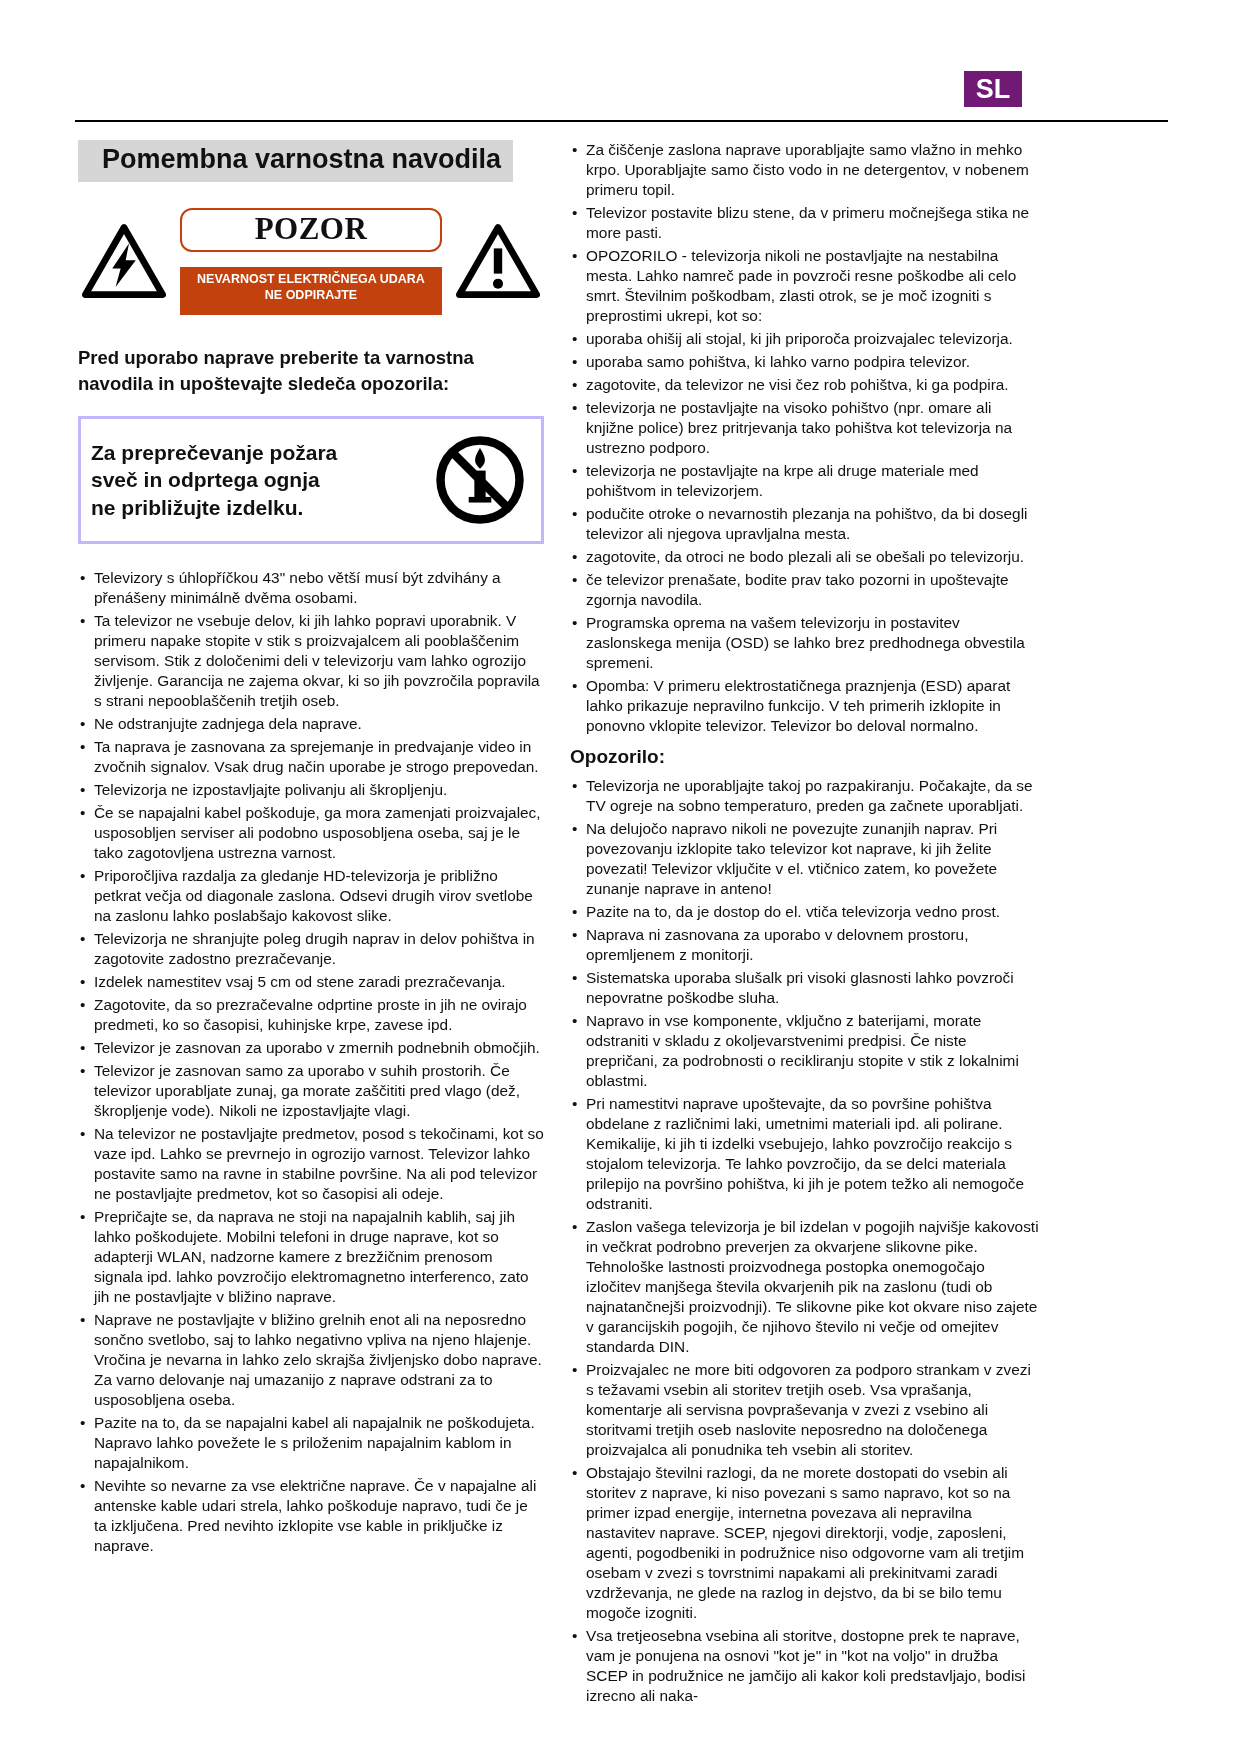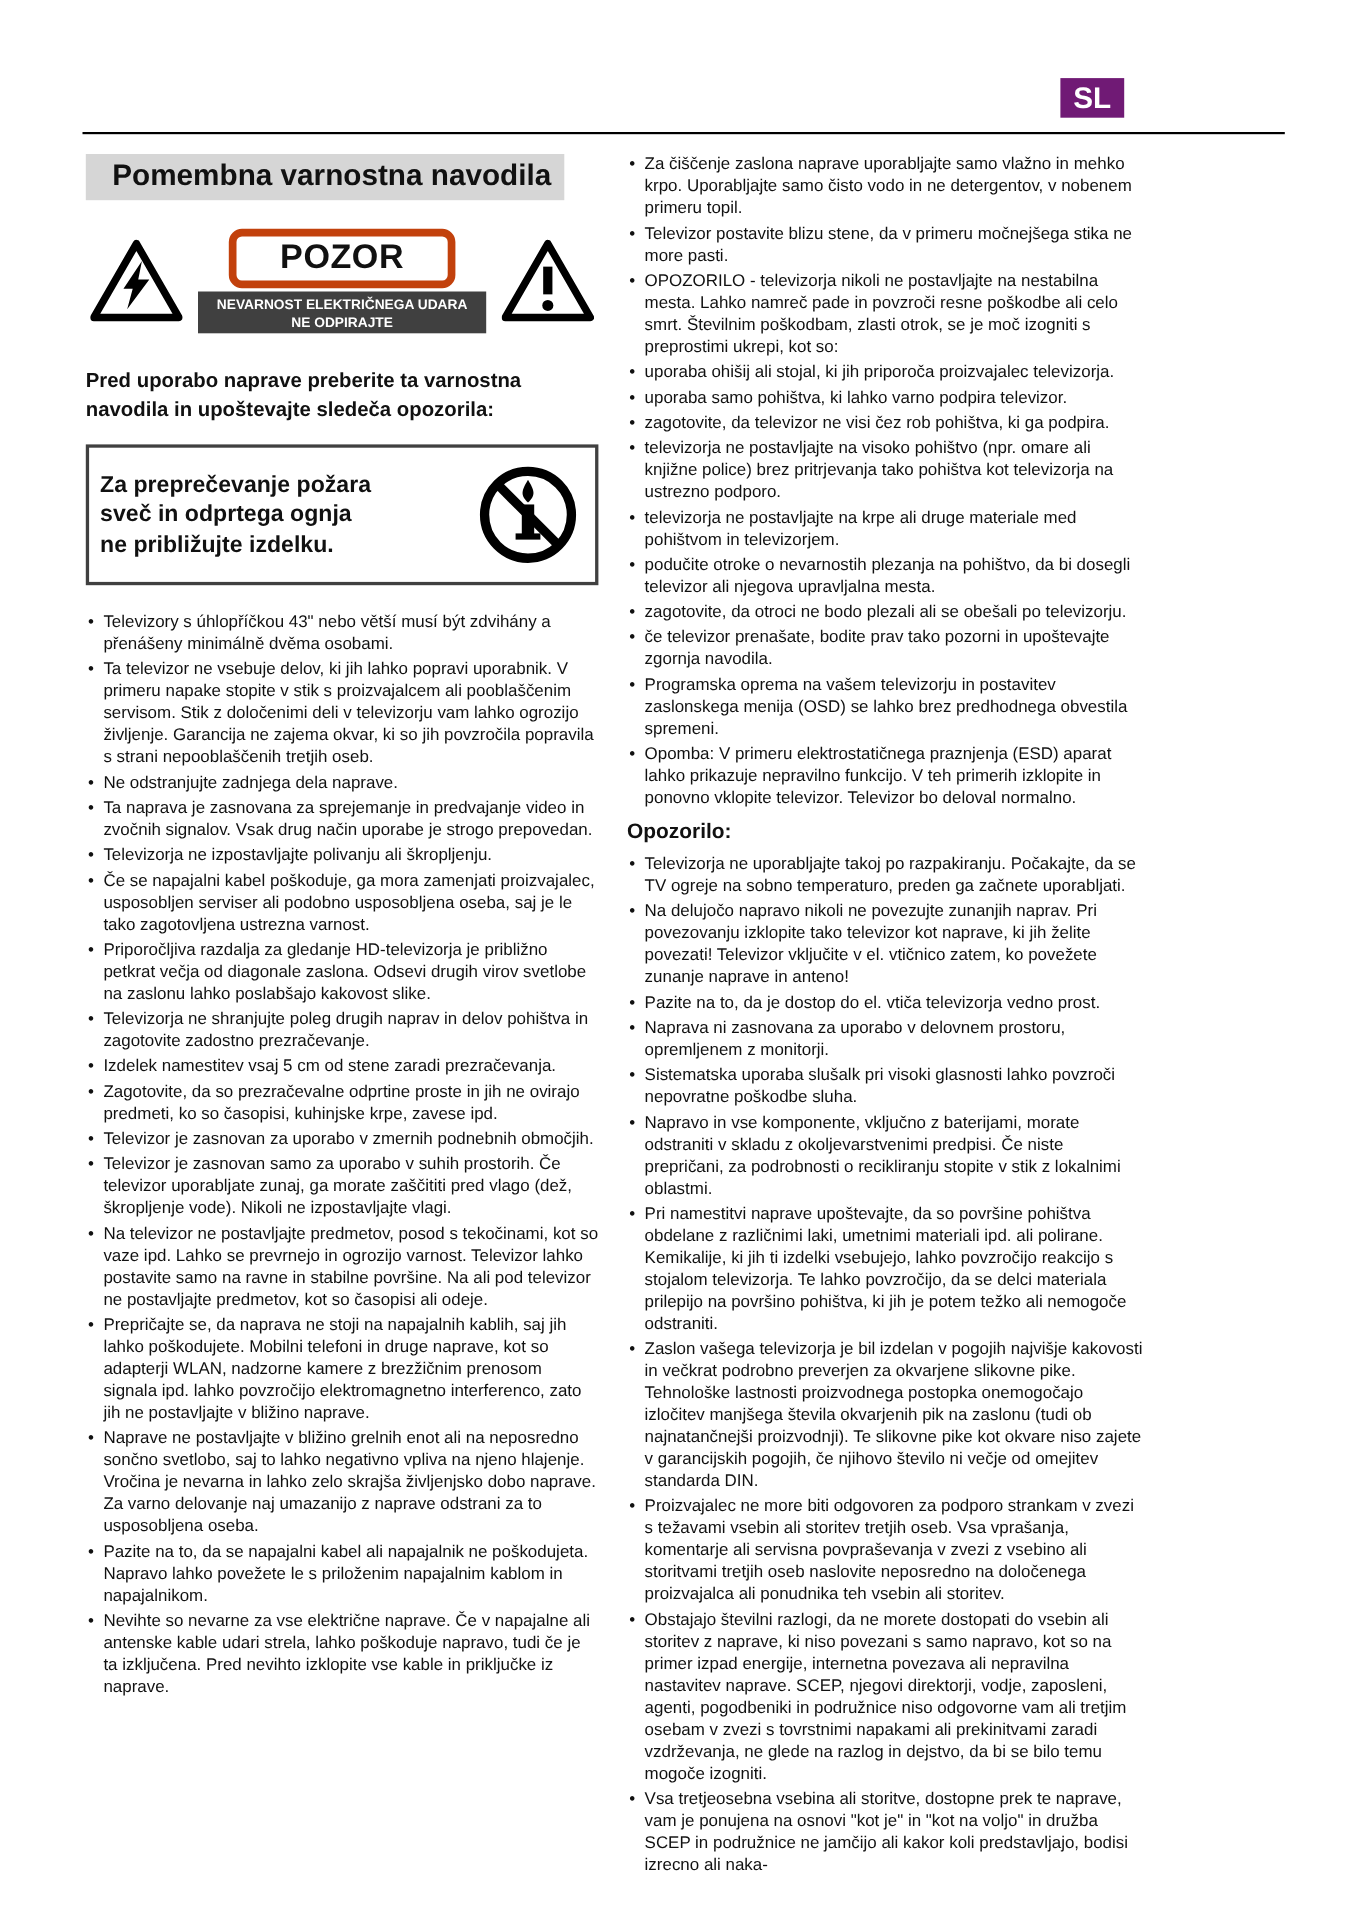--- a/index.html
+++ b/index.html
@@ -50,50 +50,51 @@
   .caution-graphic {
     margin-top: 26px;
     padding: 0 4px;
     display: flex;
     align-items: center;
     justify-content: space-between;
     gap: 10px;
   }
   .caution-center { width: 262px; text-align: center; }
   .pozor-box {
-    border: 7px solid #c2410c;
+    border: 2px solid #c2410c;
     border-radius: 12px;
-    width: 206px;
+    width: 262px;
     margin: 0 auto;
     font-size: 31px;
     font-weight: bold;
     letter-spacing: 0.5px;
     padding: 1px 0 3px 0;
+    font-family: Liberation Serif, serif;
   }
   .danger-bar {
-    margin-top: 3px;
-    background: #404040;
+    margin-top: 15px;
+    background: #c2410c;
     color: #ffffff;
     font-size: 12.5px;
     font-weight: bold;
     line-height: 1.3;
-    padding: 4px 2px 2px 2px;
+    padding: 4px 2px 12px 2px;
   }
 
   .intro {
     margin-top: 30px;
     font-size: 18.5px;
     font-weight: bold;
     line-height: 1.38;
     width: 452px;
   }
 
   .fire-box {
     margin-top: 20px;
-    border: 3px solid #404040;
+    border: 3px solid #c4b5fd;
     padding: 14px 14px 14px 10px;
     display: flex;
     align-items: center;
     justify-content: space-between;
     gap: 8px;
   }
   .fire-text {
     font-size: 21px;
     font-weight: bold;
     line-height: 1.32;

